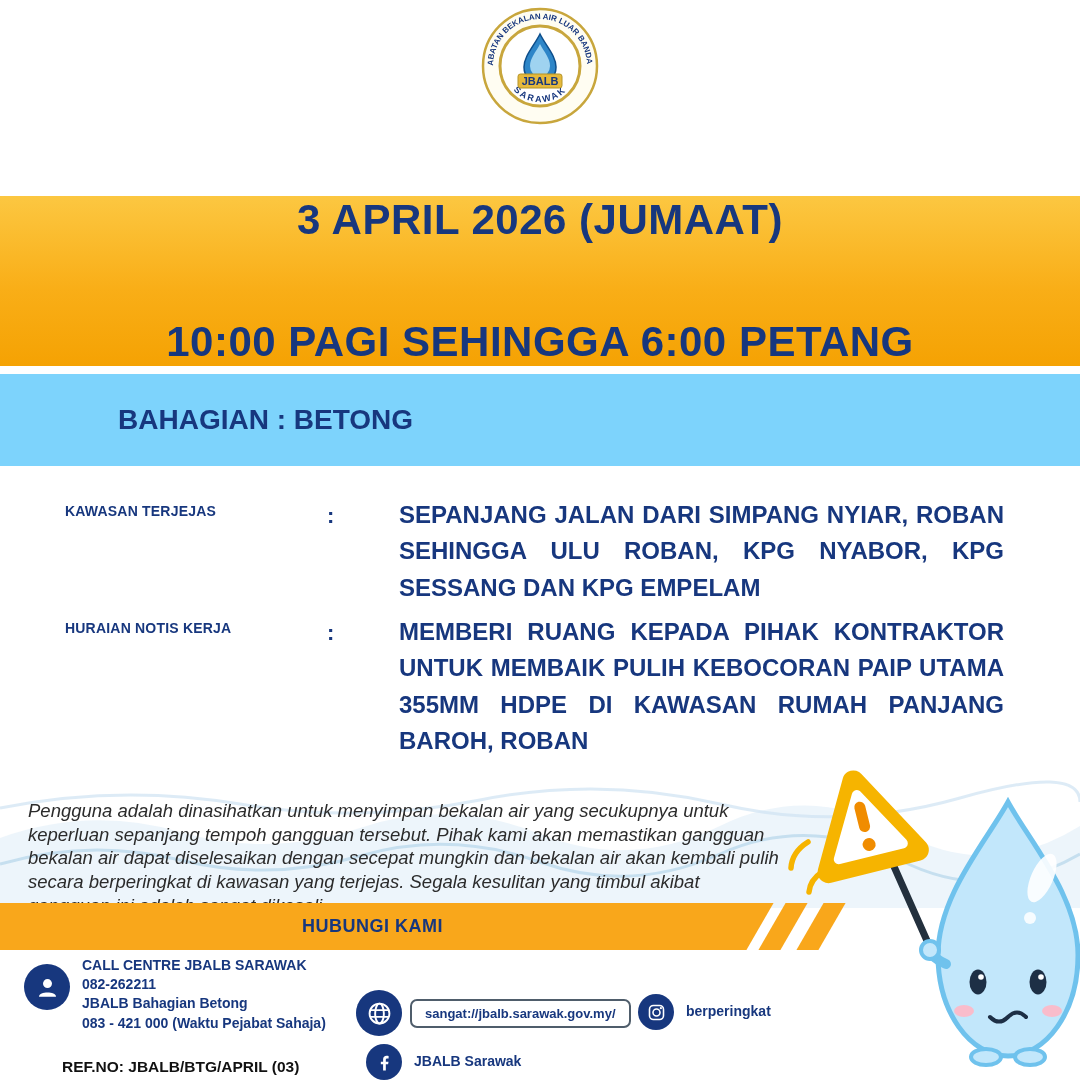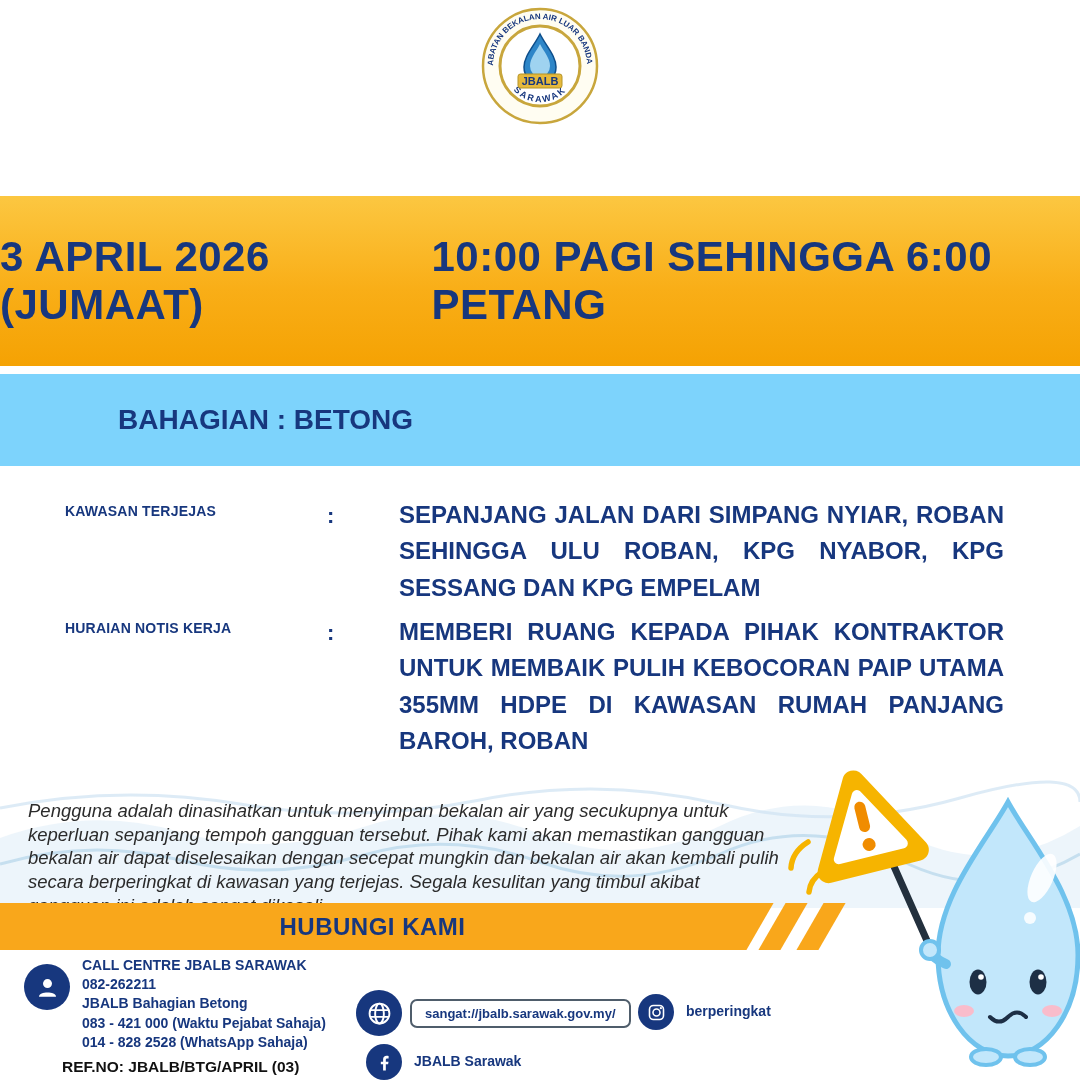--- a/index.html
+++ b/index.html
@@ -9,21 +9,21 @@
     margin:0 auto;
   }
   
   .logo{position:absolute;top:6px;left:50%;transform:translateX(-50%);width:120px;height:120px;}
   
   .title{position:absolute;top:132px;left:0;right:0;margin:0;text-align:center;
     font-size:40px;font-weight:700;color:#17377e;white-space:nowrap;letter-spacing:.3px;}
   
   .banner{position:absolute;top:196px;left:0;width:100%;height:170px;
     background:linear-gradient(180deg,#fcc741 0%,#f9ae17 55%,#f5a203 100%);
-    display:flex;align-items:center;justify-content:flex-start;gap:10px;}
+    display:flex;flex-direction:column;align-items:center;justify-content:space-between;gap:10px;}
   .banner .line{font-size:42px;font-weight:700;color:#17377e;letter-spacing:.5px;}
   
   .region-band{position:absolute;top:374px;left:0;width:100%;height:92px;background:#7dd3fc;
     display:flex;align-items:center;font-size:28px;font-weight:700;color:#17377e;}
   .region-band .bahagian{margin-left:118px;}
   .region-band .daerah{margin-left:auto;margin-right:158px;}
   
   .detail{position:absolute;left:65px;right:76px;display:flex;align-items:flex-start;}
   .detail.row1{top:497px;}
   .detail.row2{top:614px;}
@@ -35,21 +35,21 @@
   
   .disclaimer{position:absolute;left:28px;top:799px;width:756px;margin:0;
     font-size:18.5px;font-style:italic;color:#2b2b2b;line-height:1.28;font-weight:400;}
   
   .contact-bar{position:absolute;top:903px;left:0;width:880px;height:47px;}
   .bar-main{position:absolute;left:-30px;top:0;width:790px;height:47px;background:#f9a71b;transform:skewX(-30deg);}
   .bar-stripe{position:absolute;top:0;width:22px;height:47px;background:#f9a71b;transform:skewX(-30deg);}
   .bar-stripe.s1{left:772px;}
   .bar-stripe.s2{left:810px;}
   .contact-bar .heading{position:absolute;left:0;width:745px;text-align:center;line-height:47px;
-    font-size:24px;font-weight:700;color:#17377e;letter-spacing:.5px;}
+    font-size:18px;font-weight:700;color:#17377e;letter-spacing:.5px;}
   
   .icon-circle{background:#17377e;border-radius:50%;display:flex;align-items:center;justify-content:center;position:absolute;}
   .phone-icon{left:24px;top:964px;width:46px;height:46px;}
   .phone-lines{position:absolute;left:82px;top:956px;font-size:14px;font-weight:700;color:#17377e;line-height:1.37;}
   .globe-icon{left:356px;top:990px;width:46px;height:46px;}
   .url-box{position:absolute;left:410px;top:999px;border:2px solid #4f5d6b;border-radius:7px;
     padding:5px 13px;font-size:13px;font-weight:700;color:#17377e;background:#fff;}
   .fb-icon{left:366px;top:1044px;width:36px;height:36px;}
   .fb-name{position:absolute;left:414px;top:1053px;font-size:14px;font-weight:700;color:#17377e;}
   .ig-icon{left:638px;top:994px;width:36px;height:36px;}
@@ -123,21 +123,20 @@
     <svg viewBox="0 0 24 24" width="27" height="27">
       <circle cx="12" cy="8.5" r="4" fill="#ffffff"></circle>
       <path d="M4.5,19.8 c0,-4.6 15,-4.6 15,0 l0,0.4 l-15,0 z" fill="#ffffff"></path>
     </svg>
   </div>
   <div class="phone-lines">
     <div>CALL CENTRE JBALB SARAWAK</div>
     <div>082-262211</div>
     <div>JBALB Bahagian Betong</div>
     <div>083 - 421 000 (Waktu Pejabat Sahaja)</div>
-    <div>014 - 828 2528 (WhatsApp Sahaja)</div>
   </div>
 
   <div class="icon-circle globe-icon">
     <svg viewBox="0 0 24 24" width="29" height="29" fill="none" stroke="#ffffff" stroke-width="1.6">
       <circle cx="12" cy="12" r="8.2"></circle>
       <ellipse cx="12" cy="12" rx="3.6" ry="8.2"></ellipse>
       <path d="M4.2,9.2 h15.6 M4.2,14.8 h15.6"></path>
     </svg>
   </div>
   <div class="url-box">sangat://jbalb.sarawak.gov.my/</div>

